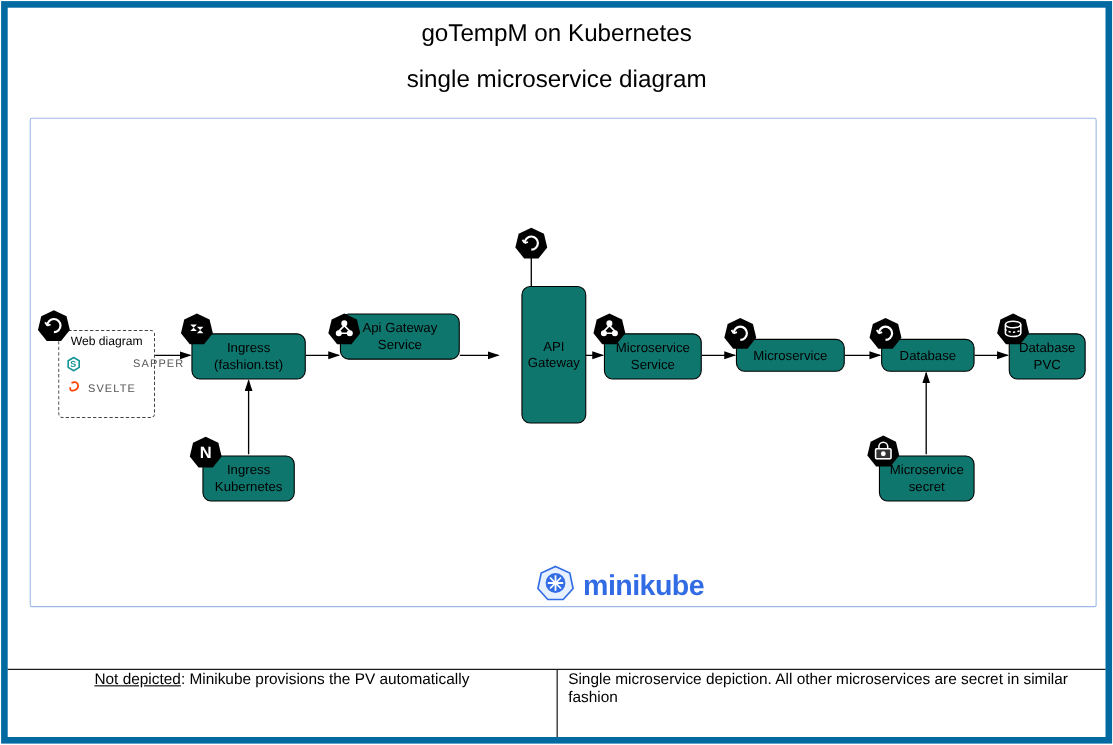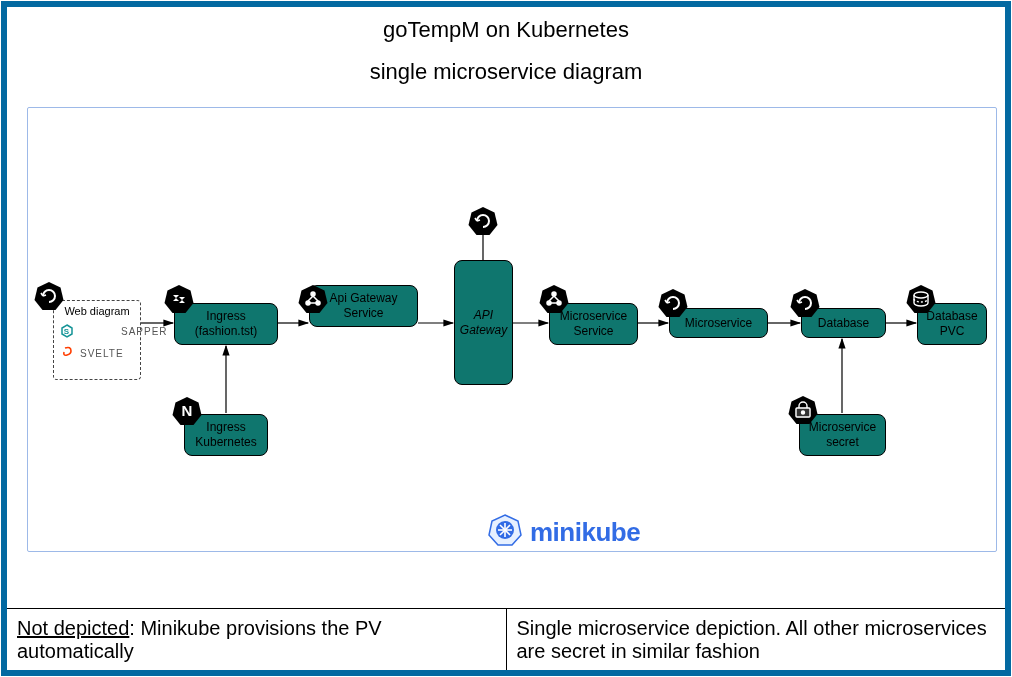--- a/index.html
+++ b/index.html
@@ -90,23 +90,22 @@
     bottom: 0;
     left: 0;
     width: 100%;
     height: 62px;
     border-top: 1px solid #000;
     display: flex;
   }
   .footer .cell {
     flex: 1;
     display: flex;
-    align-items: center;
     justify-content: center;
-    font-size: 20px;
+    font-size: 14px;
     padding: 0 10px;
   }
   .footer .cell:first-child { border-right: 1px solid #000; }
   .u { text-decoration: underline; }
 
   .arrow-svg {
     position: absolute;
     left: 0; top: 0;
     width: 970px;
     height: 445px;
@@ -230,21 +229,21 @@
           <use href="#hept" class="bg"></use>
         <g stroke="#fff" stroke-width="1.5" fill="none">
           <circle cx="15" cy="10" r="2" fill="#fff"></circle>
             <circle cx="10" cy="19" r="2" fill="#fff"></circle>
             <circle cx="20" cy="19" r="2" fill="#fff"></circle>
           <path d="M15 12 L10 17 M15 12 L20 17 M10 19 L20 19"></path>
         </g>
       </svg>
     </div>
 
-    <div class="node" style="left:426px; top:152px; width:59px; height:125px;font-style:italic;">
+    <div class="node" style="left:446px; top:152px; width:59px; height:125px;">
       <div>
         <div>API</div>
         <div>Gateway</div>
       </div>
     </div>
     <div class="heptagon hept-blue" style="left:440px; top:98px;">
       <svg width="30" height="30" viewBox="0 0 30 30">
           <use href="#hept" class="bg"></use>
           <g stroke="#fff" stroke-width="2" fill="none">
             <path d="M9 15 A6 6 0 1 1 15 21"></path>

